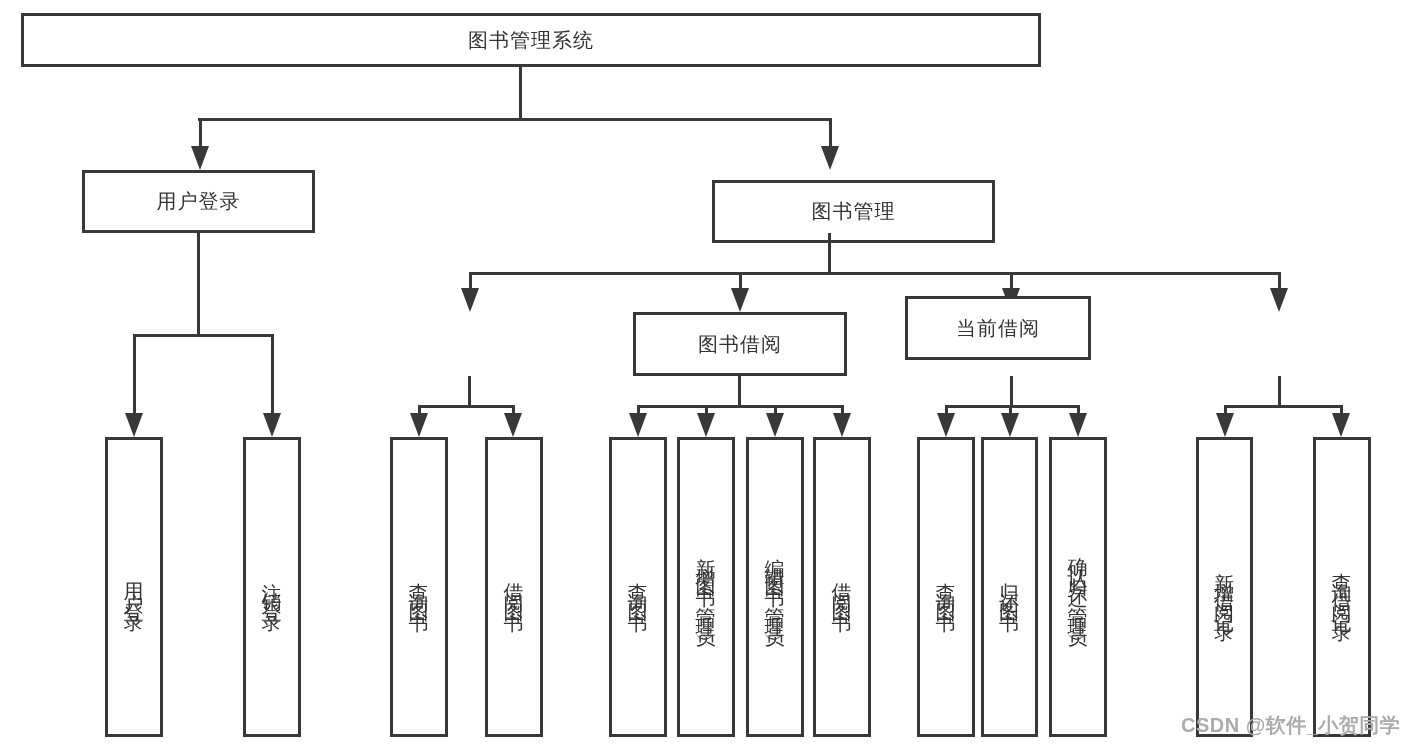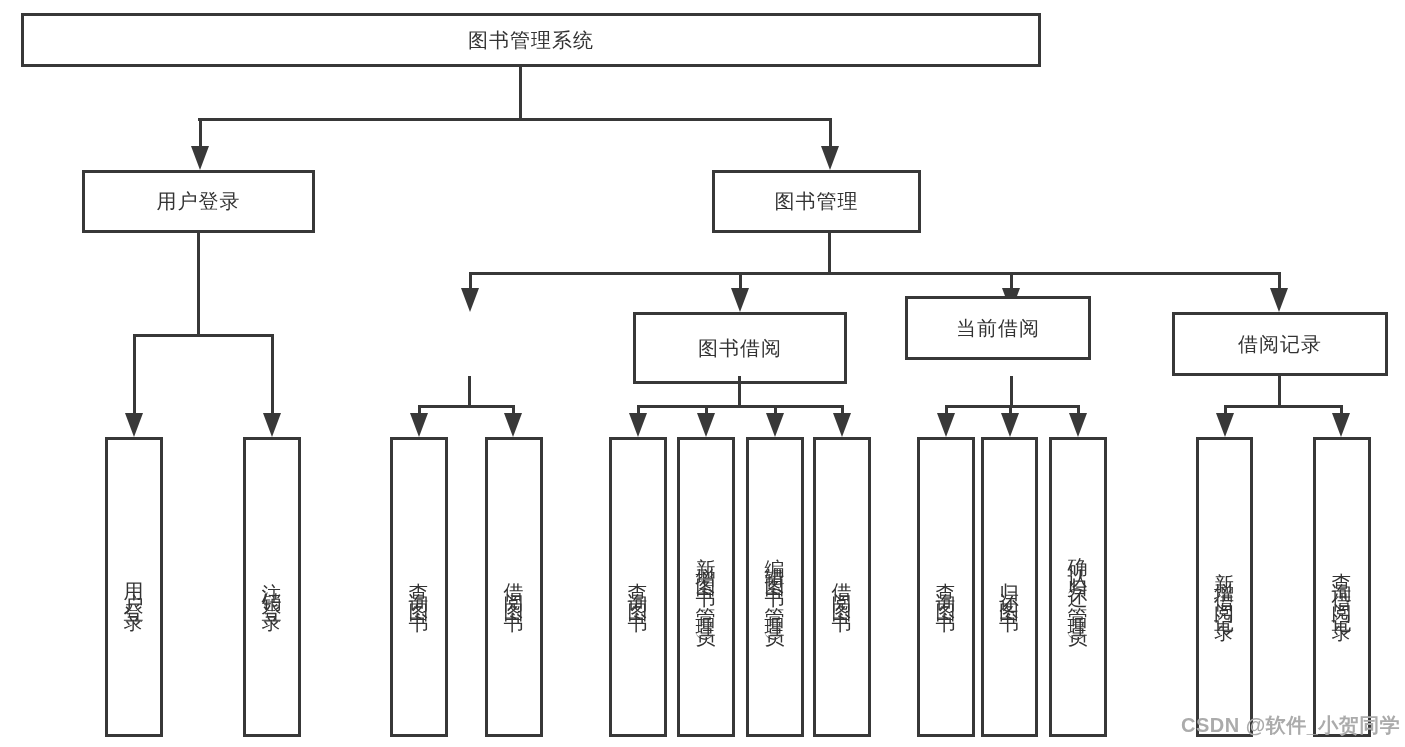--- a/index.html
+++ b/index.html
@@ -54,21 +54,21 @@
   <div class="vline" style="left:519px;top:66px;height:54px;"></div>
   <div class="hline" style="left:198px;top:118px;width:634px;"></div>
   <div class="vline" style="left:199px;top:118px;height:32px;"></div>
   <div class="arrow" style="left:191px;top:146px;"></div>
   <div class="vline" style="left:829px;top:118px;height:32px;"></div>
   <div class="arrow" style="left:821px;top:146px;"></div>
 
   <div class="node" style="left:82px;top:170px;width:233px;height:63px;">
     <span>用户登录</span>
   </div>
-  <div class="node" style="left:712px;top:170px;width:209px;height:63px;font-family:Liberation Serif, serif;">
+  <div class="node" style="left:712px;top:180px;width:283px;height:63px;font-family:Liberation Serif, serif;">
     <span>图书管理</span>
   </div>
 
   <div class="vline" style="left:197px;top:233px;height:104px;"></div>
   <div class="hline" style="left:133px;top:334px;width:141px;"></div>
   <div class="vline" style="left:133px;top:334px;height:82px;"></div>
   <div class="arrow" style="left:125px;top:413px;"></div>
   <div class="vline" style="left:271px;top:334px;height:82px;"></div>
   <div class="arrow" style="left:263px;top:413px;"></div>
 
@@ -76,28 +76,25 @@
   <div class="hline" style="left:469px;top:272px;width:812px;"></div>
   <div class="vline" style="left:469px;top:272px;height:18px;"></div>
   <div class="arrow" style="left:461px;top:288px;"></div>
   <div class="vline" style="left:739px;top:272px;height:18px;"></div>
   <div class="arrow" style="left:731px;top:288px;"></div>
   <div class="vline" style="left:1010px;top:272px;height:18px;"></div>
   <div class="arrow" style="left:1002px;top:288px;"></div>
   <div class="vline" style="left:1278px;top:272px;height:18px;"></div>
   <div class="arrow" style="left:1270px;top:288px;"></div>
 
-  <div class="node" style="left:633px;top:312px;width:214px;height:72px;">
+  <div class="node" style="left:633px;top:312px;width:214px;height:64px;">
     <span>图书借阅</span>
   </div>
   <div class="node" style="left:905px;top:296px;width:186px;height:64px;">
     <span>当前借阅</span>
-  </div>
-  <div class="node" style="left:1172px;top:312px;width:216px;height:64px;">
-    <span>借阅记录</span>
   </div>
 
   <div class="vline" style="left:468px;top:376px;height:32px;"></div>
   <div class="hline" style="left:418px;top:405px;width:97px;"></div>
   <div class="vline" style="left:418px;top:405px;height:11px;"></div>
   <div class="arrow" style="left:410px;top:413px;"></div>
   <div class="vline" style="left:512px;top:405px;height:11px;"></div>
   <div class="arrow" style="left:504px;top:413px;"></div>
 
   <div class="vline" style="left:738px;top:376px;height:32px;"></div>

